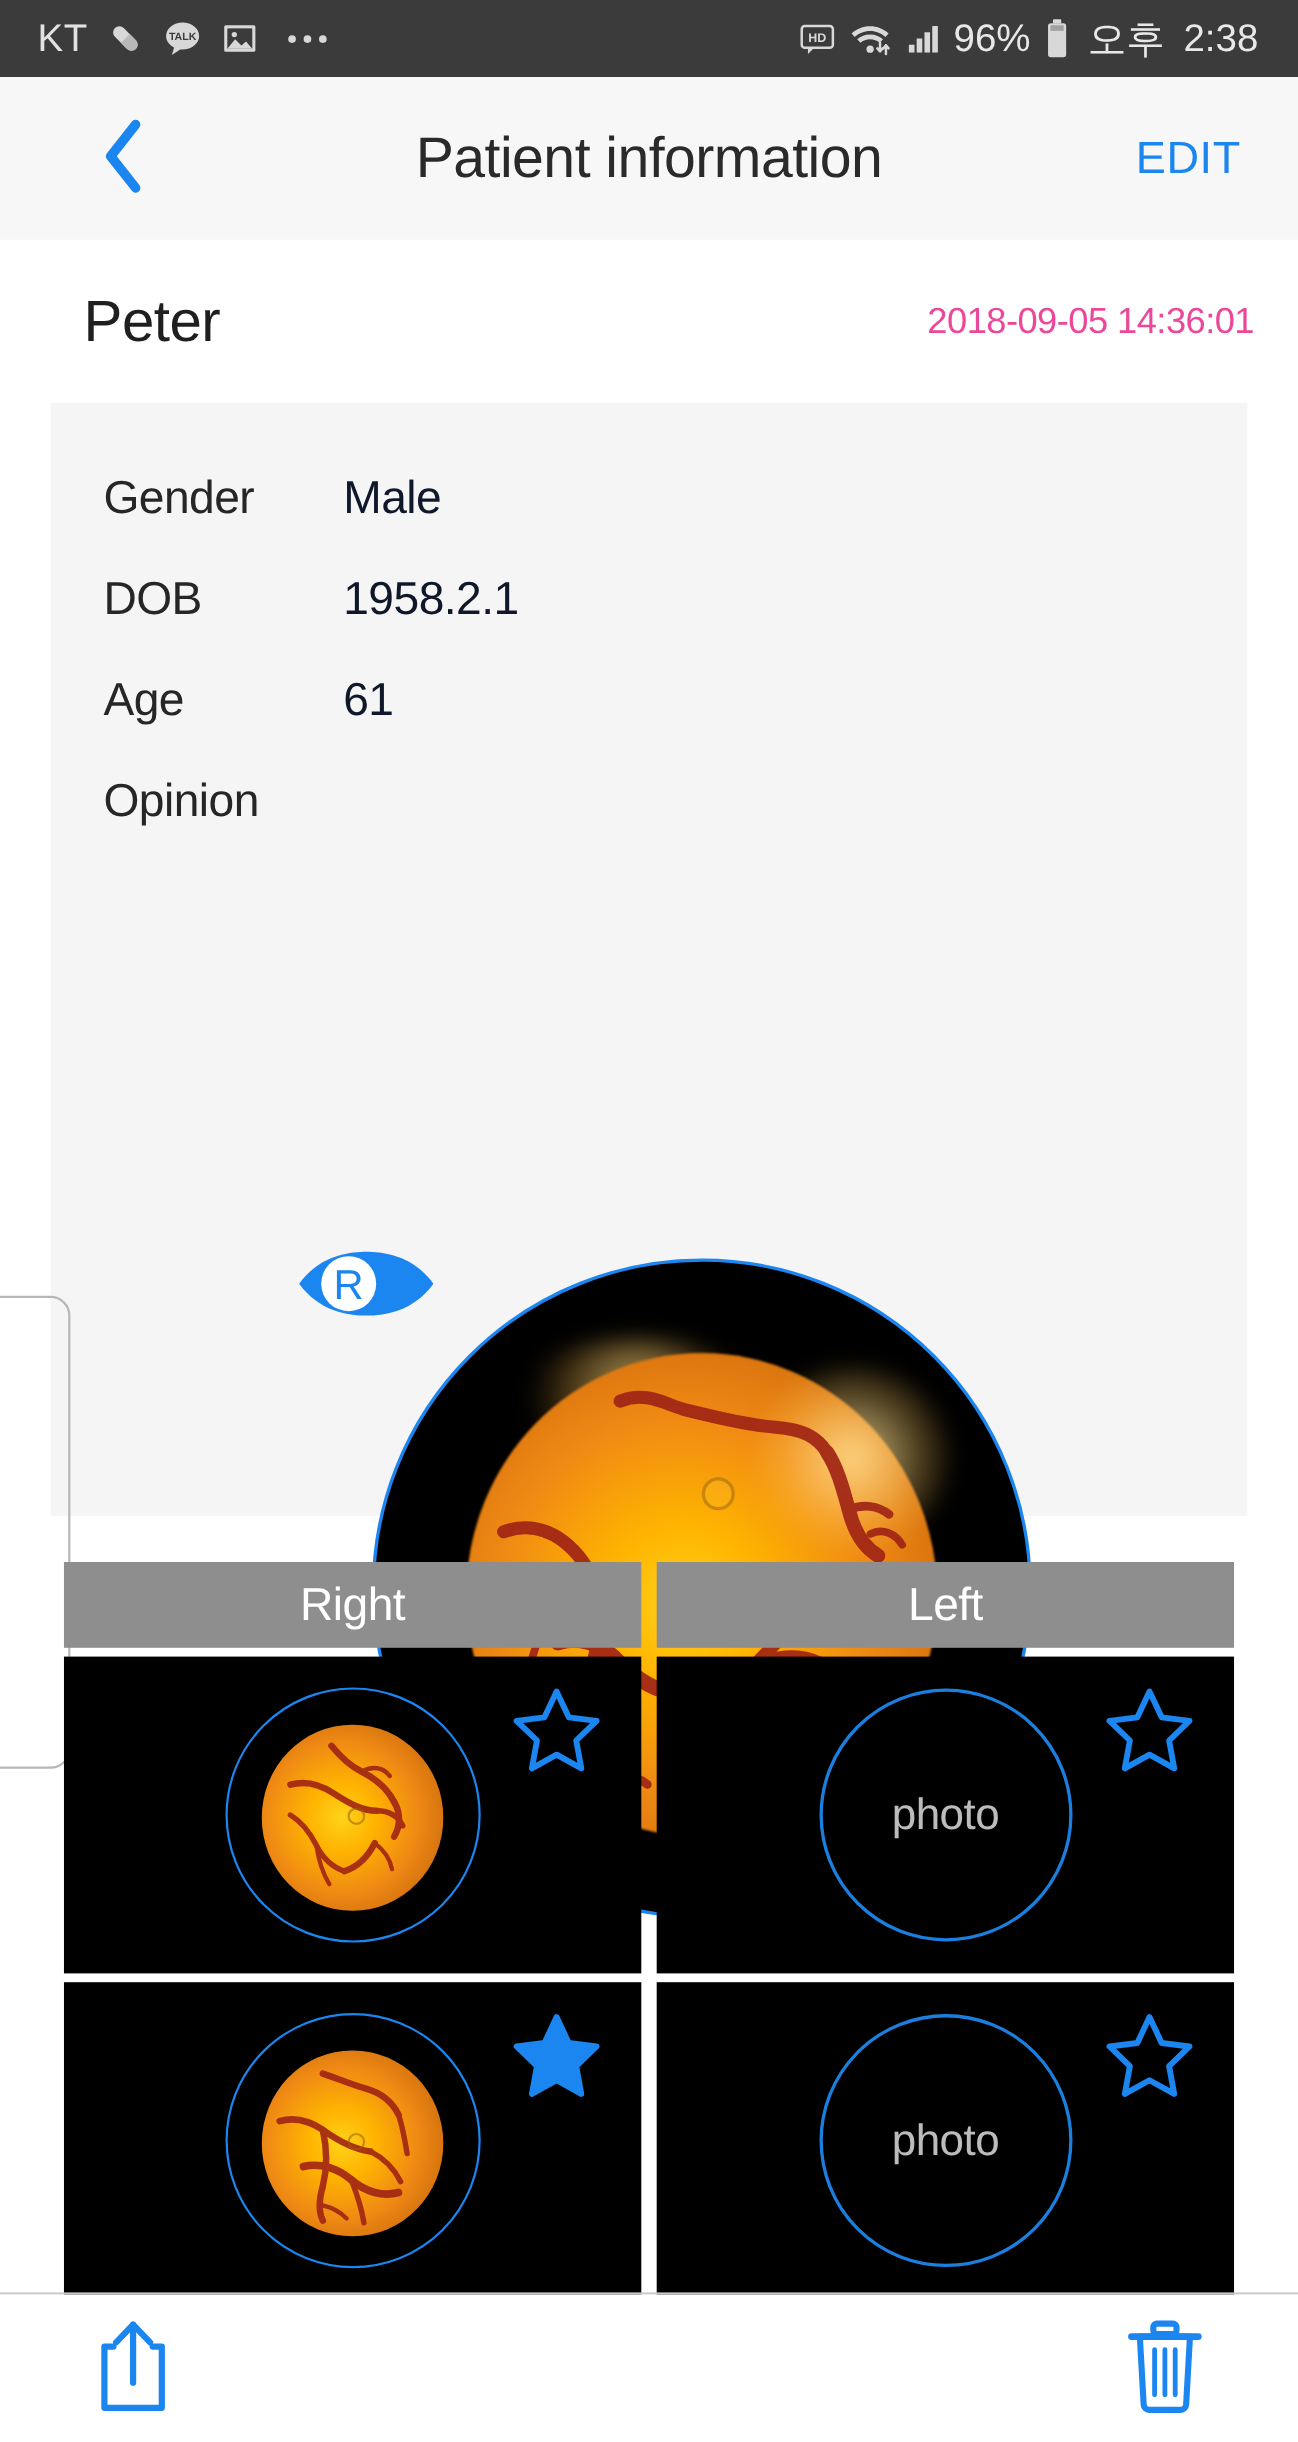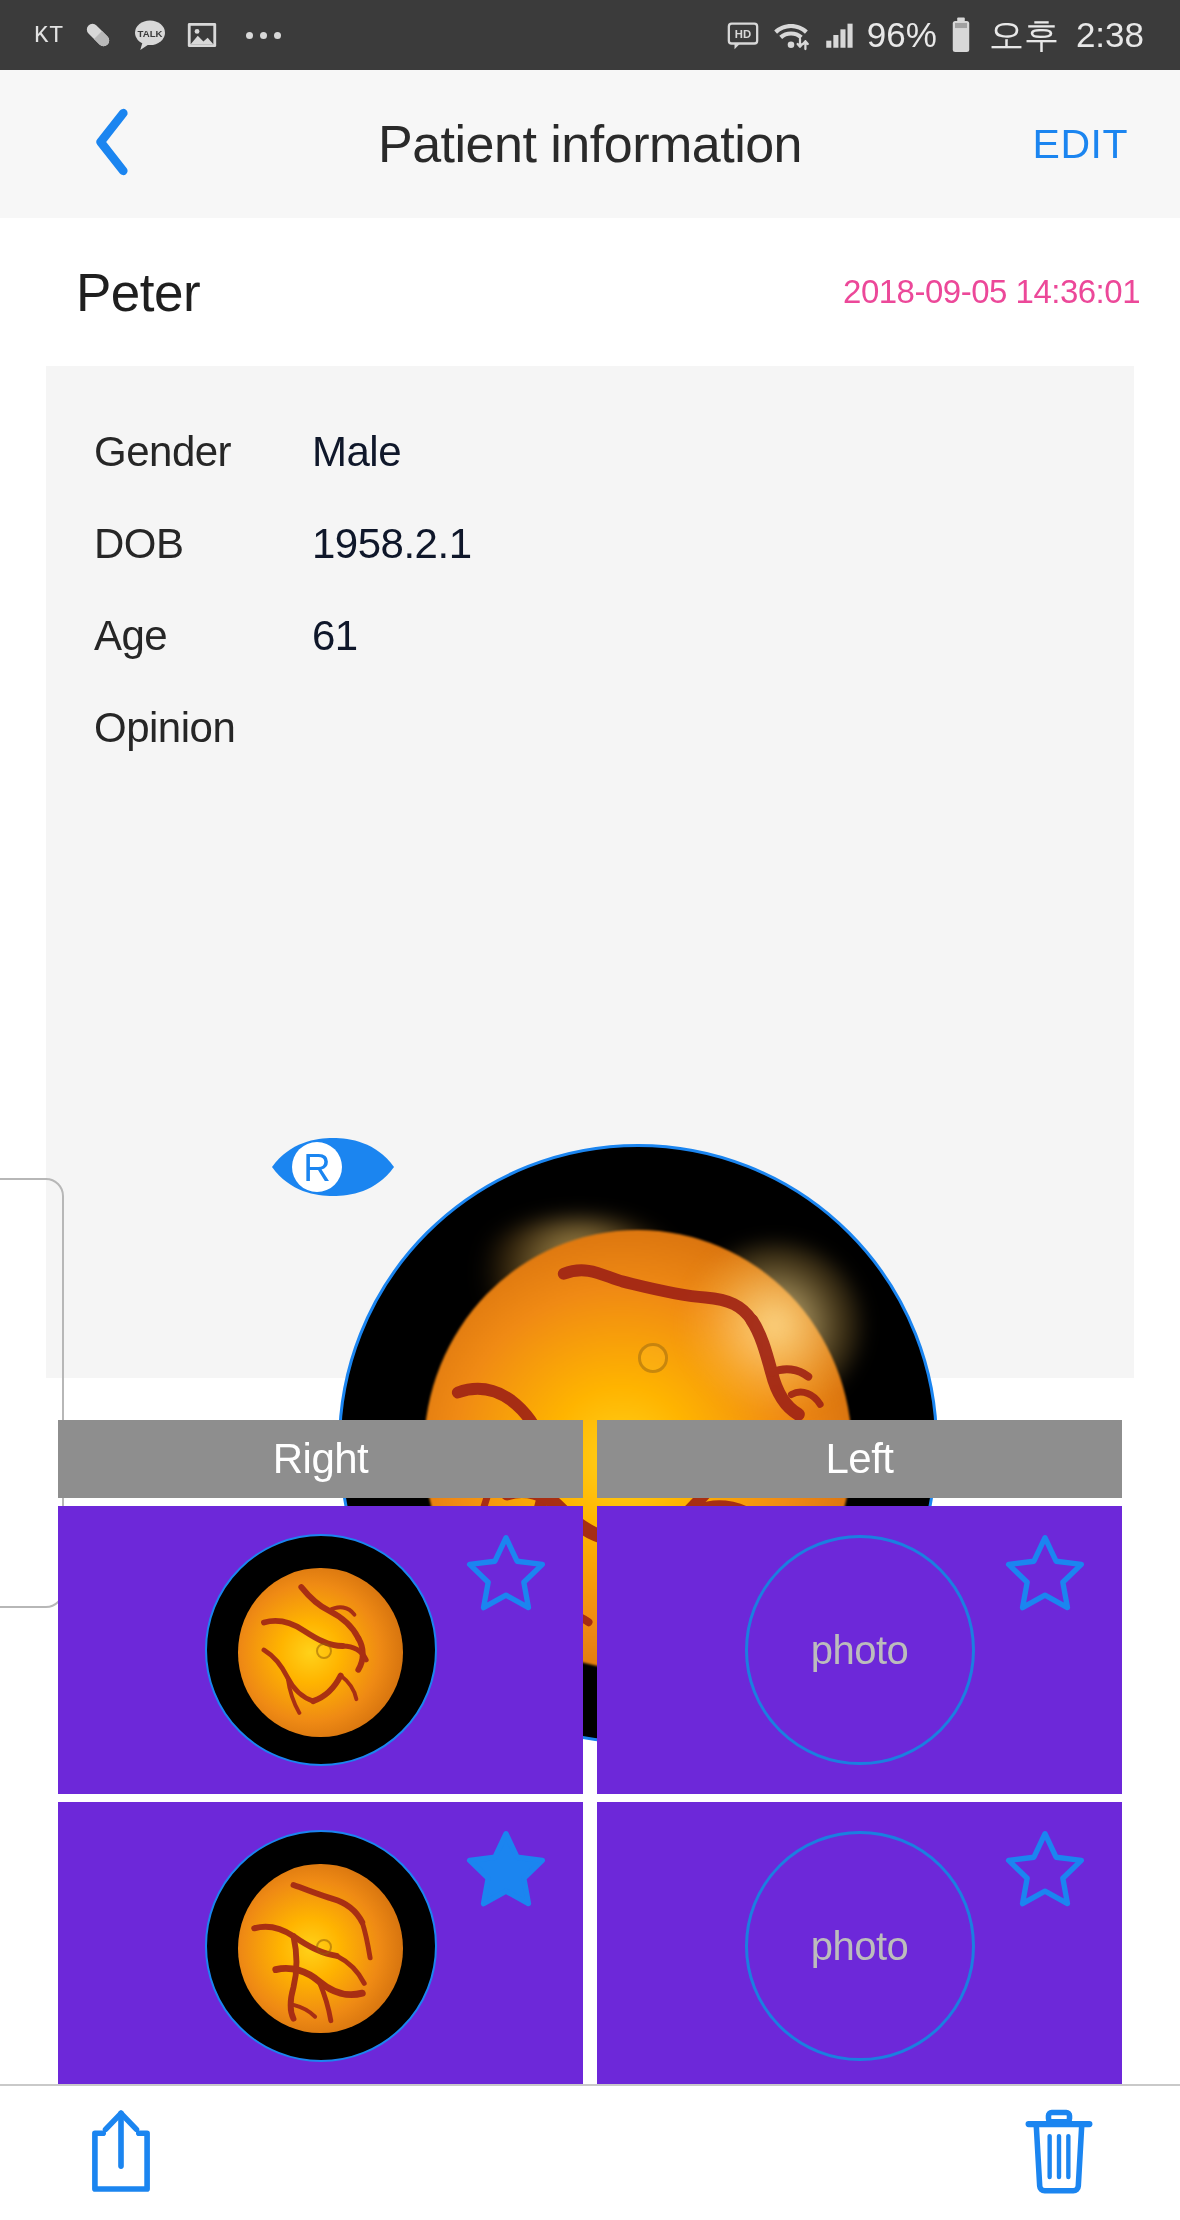--- a/index.html
+++ b/index.html
@@ -37,24 +37,24 @@
     align-items: center;
     gap: 17px;
   }
   .sb-right {
     margin-left: auto;
     display: flex;
     align-items: center;
     gap: 11px;
   }
   .sb-carrier {
-    font-size: 24px;
+    font-size: 35px;
     letter-spacing: 0.5px;
     color: #e2e2e2;
-    font-family: Liberation Mono, monospace;
+    font-family: Liberation Sans, sans-serif;
   }
   .sb-icon { display: flex; align-items: center; }
   .sb-dots {
     display: flex;
     gap: 7px;
     margin-left: 10px;
   }
   .sb-dots i {
     width: 7px; height: 7px;
     background: #d8d8d8;
@@ -263,21 +263,21 @@
     font-size: 42px;
     display: flex;
     align-items: center;
     justify-content: center;
     letter-spacing: -0.5px;
     margin-bottom: 8px;
   }
   .thumb-cell {
     position: relative;
     height: 288px;
-    background: #6d28d9;
+    background: #000000;
     margin-bottom: 8px;
     display: flex;
     align-items: center;
     justify-content: center;
   }
   .thumb-fundus {
     position: relative;
     width: 232px; height: 232px;
     border-radius: 50%;
     background: #000;

